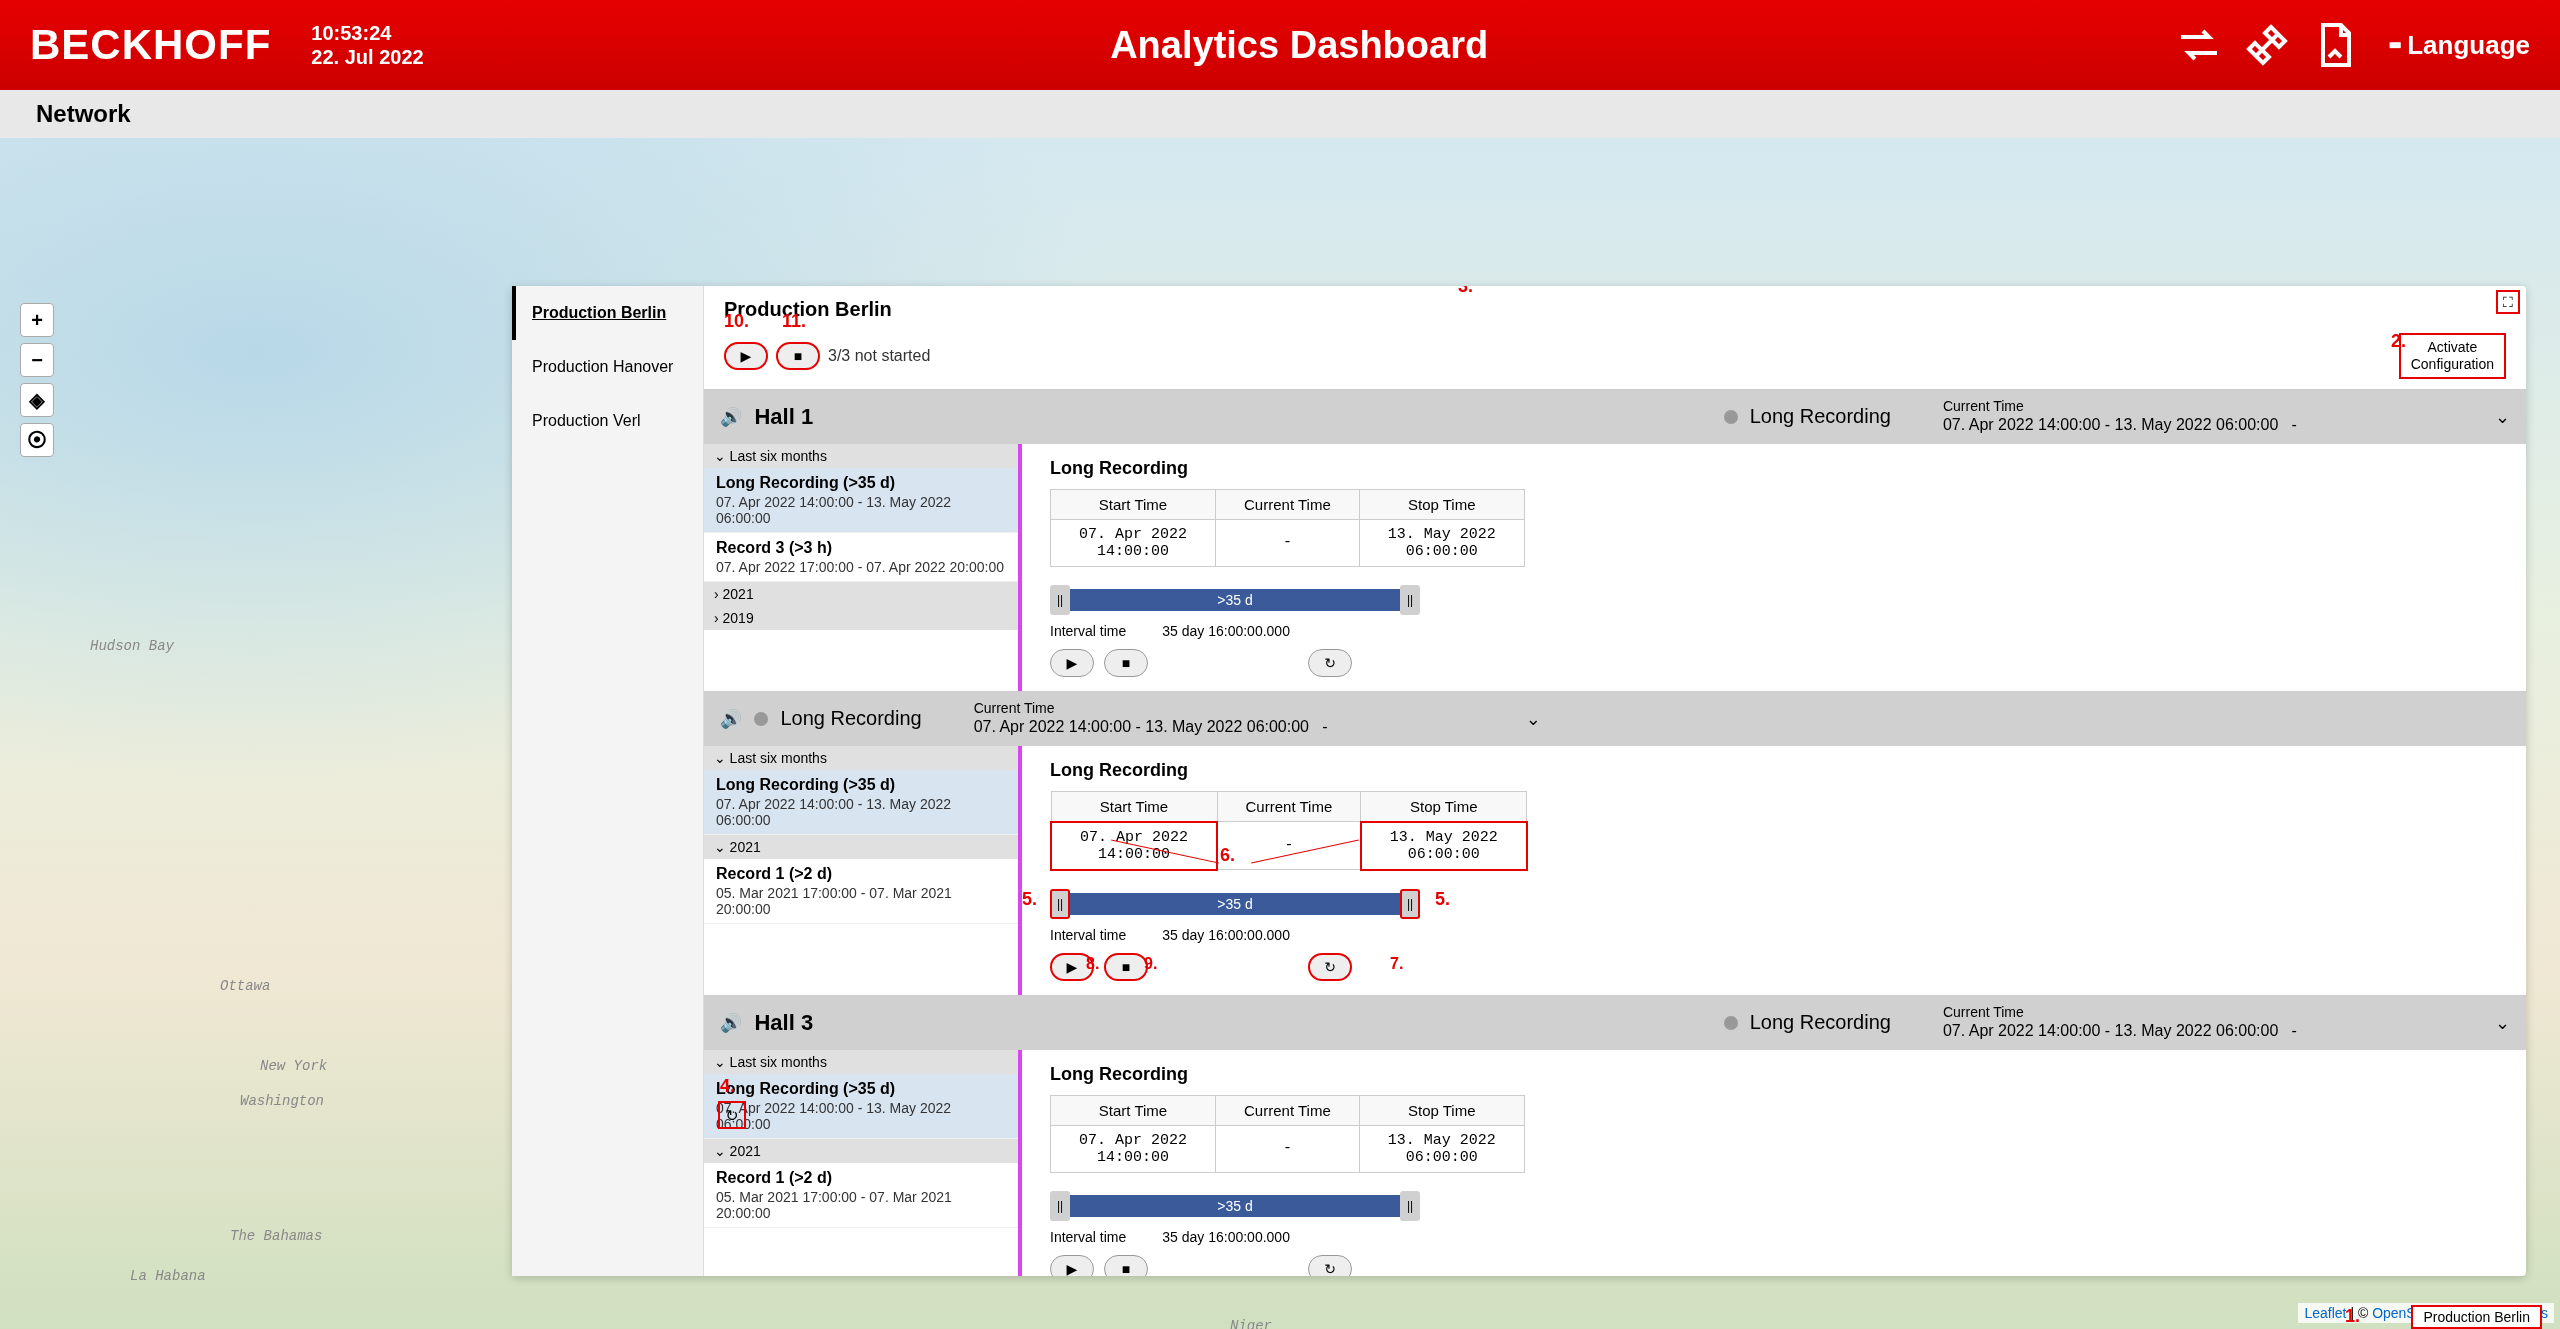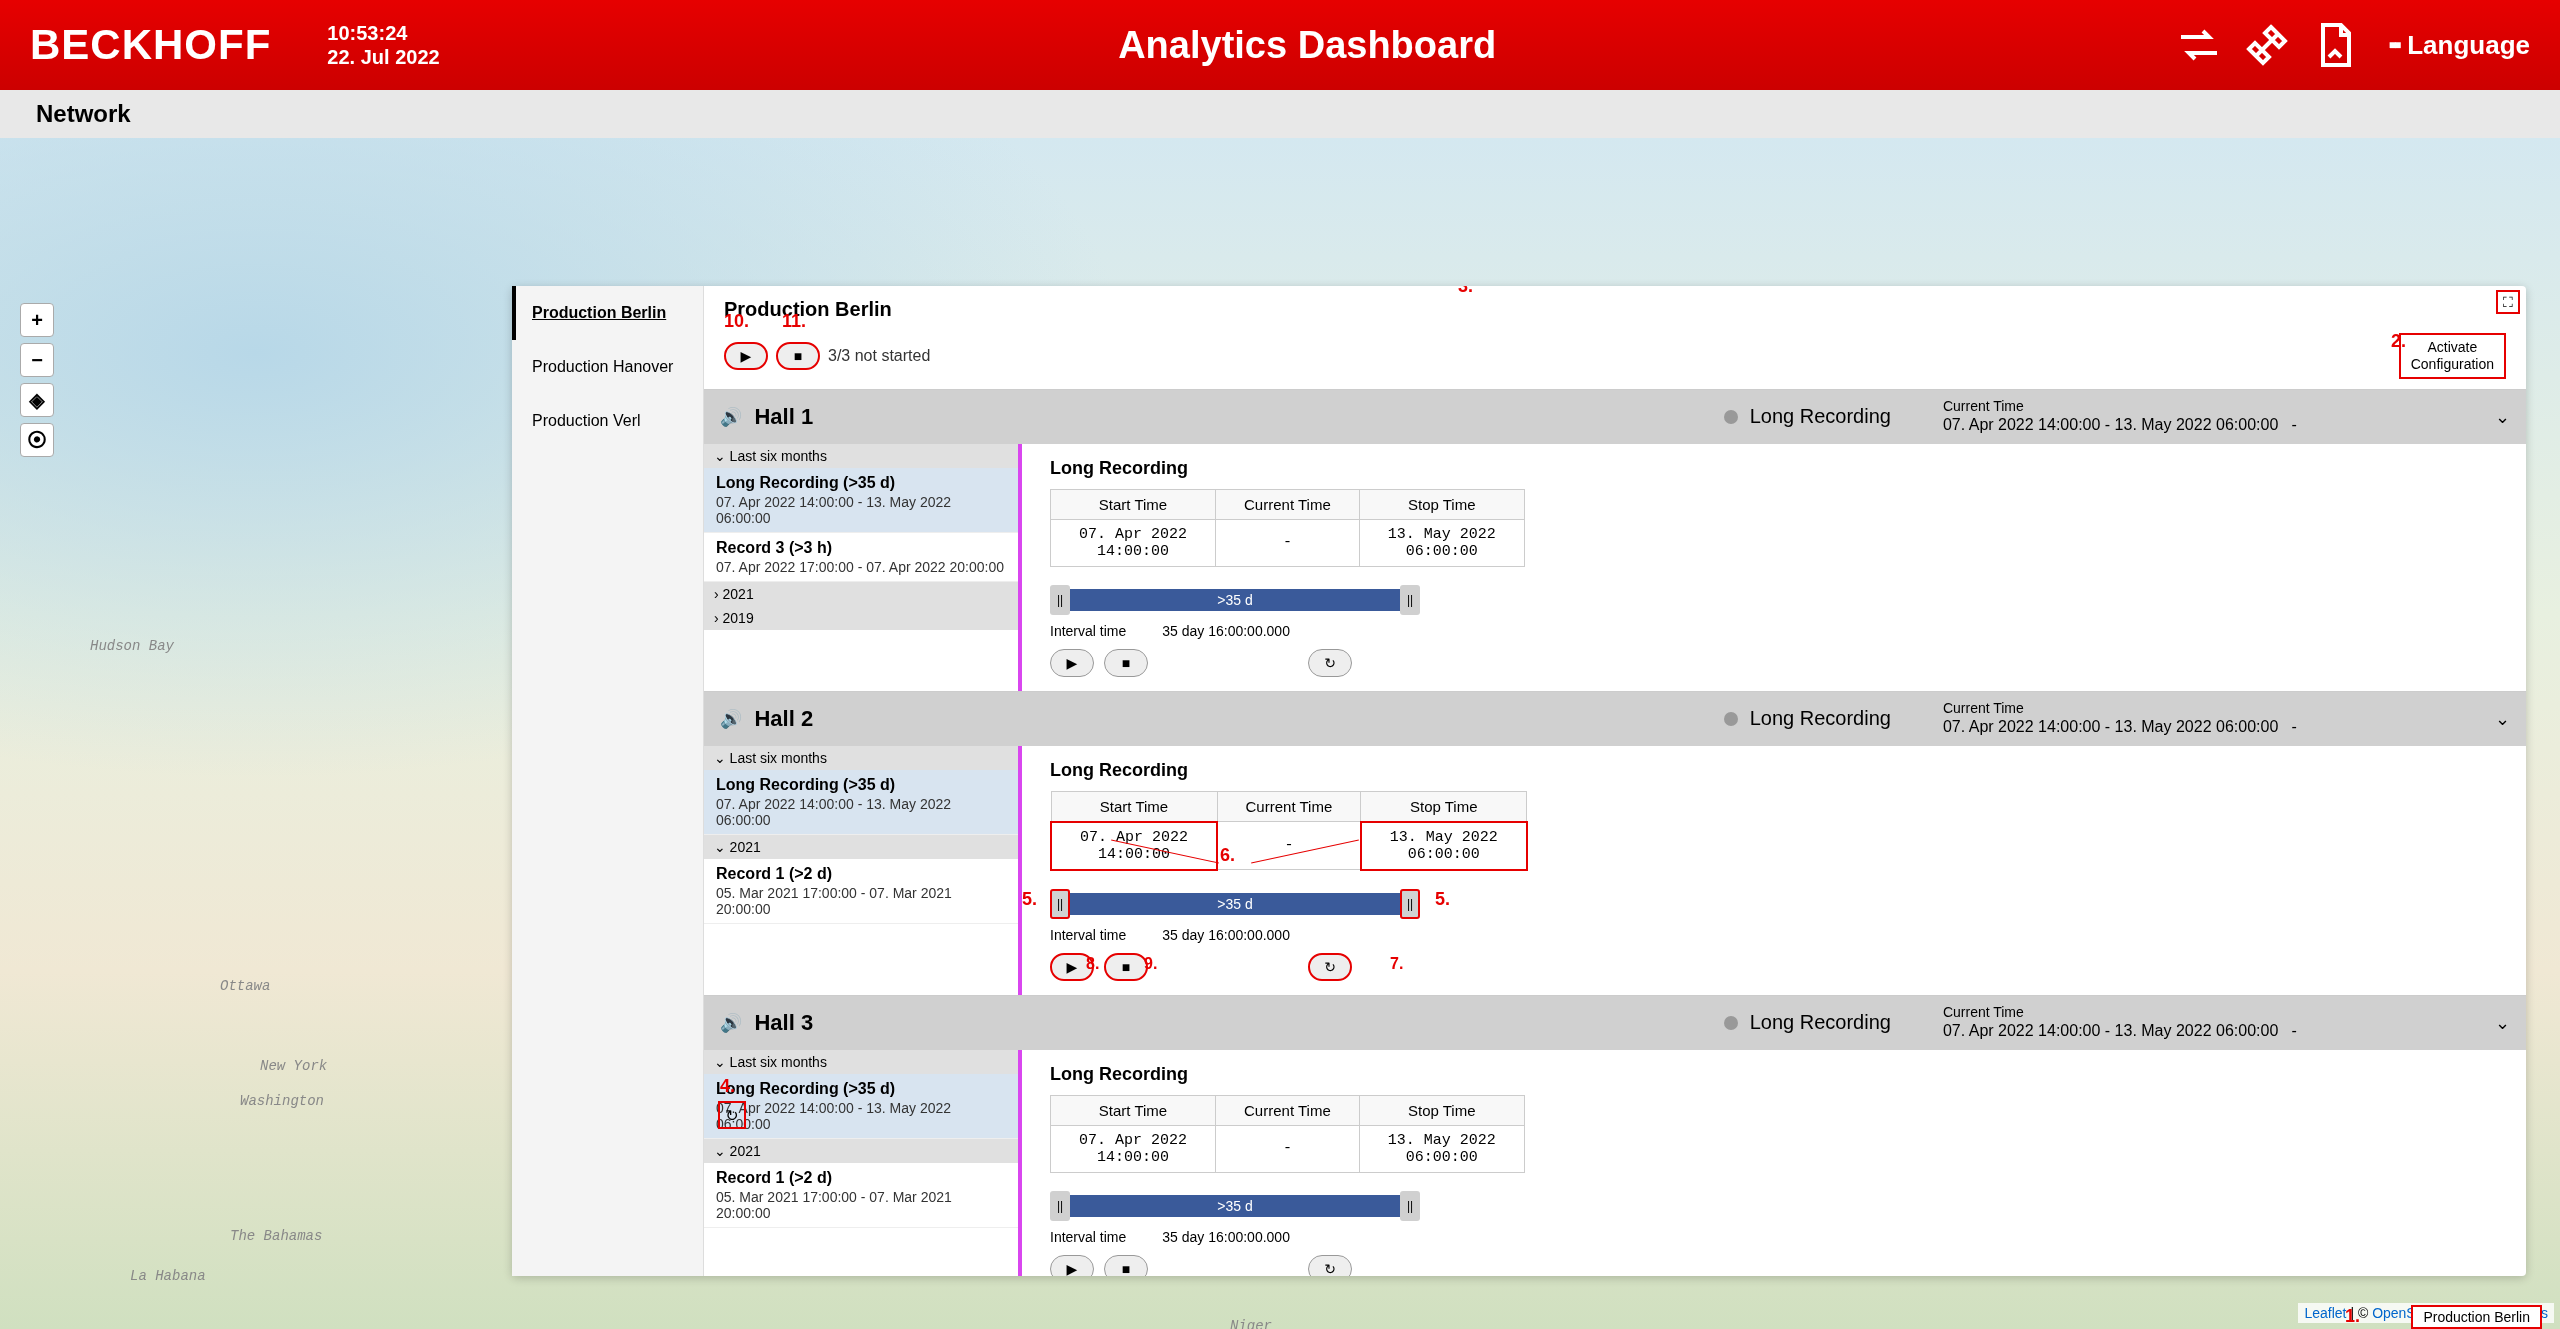--- a/index.html
+++ b/index.html
@@ -1,20 +1,20 @@
 <!DOCTYPE html>
 <html><head>
 <meta charset="utf-8">
 <style>
 * { margin: 0; padding: 0; box-sizing: border-box; font-family: Arial, sans-serif; }
 body { width: 2560px; height: 1329px; transform-origin: top left; overflow: hidden; background: #fff; }
 
 
 .header { height: 90px; background: linear-gradient(to bottom, #e60000, #cc0000); display: flex; align-items: center; padding: 0 30px; color: #fff; }
-.logo { font-size: 42px; font-weight: 900; letter-spacing: 1px; margin-right: 56px; }
+.logo { font-size: 42px; font-weight: 900; letter-spacing: 1px; margin-right: 40px; }
 .datetime { font-size: 20px; font-weight: bold; line-height: 1.2; }
 .title { flex: 1; text-align: center; font-size: 38px; font-weight: bold; }
 .header-icons { display: flex; gap: 20px; align-items: center; }
 .header-icon { width: 48px; height: 48px; stroke: #fff; fill: none; stroke-width: 2; cursor: pointer; }
 .lang { font-size: 26px; font-weight: bold; margin-left: 10px; display: flex; align-items: center; gap: 8px; cursor: pointer; }
 .lang::before { content: '■■'; font-size: 12px; letter-spacing: -2px; color: #fff; }
 
 
 .subheader { height: 48px; background: #e8e8e8; display: flex; align-items: center; padding: 0 36px; font-size: 24px; font-weight: bold; }
 
@@ -235,21 +235,20 @@
       <div class="btn-small ">■</div>
       <div class="spacer"></div>
       <div class="btn-small ">↻</div>
     </div>
               </div>
             </div>
           </div>
           <div class="hall">
             <div class="hall-header">
     <span class="play-ico">🔊</span>
-    <span class="hall-title">Hall 2</span>
     <span class="status-dot"></span>
     <span class="hall-rec-label">Long Recording</span>
     <div class="time-info">
       <div class="lbl">Current Time</div>
       <div>07. Apr 2022 14:00:00 - 13. May 2022 06:00:00 &nbsp; -</div>
     </div>
     <span class="hall-chevron">⌄</span>
             </div>
             <div class="hall-body">
               <div class="rec-list">

